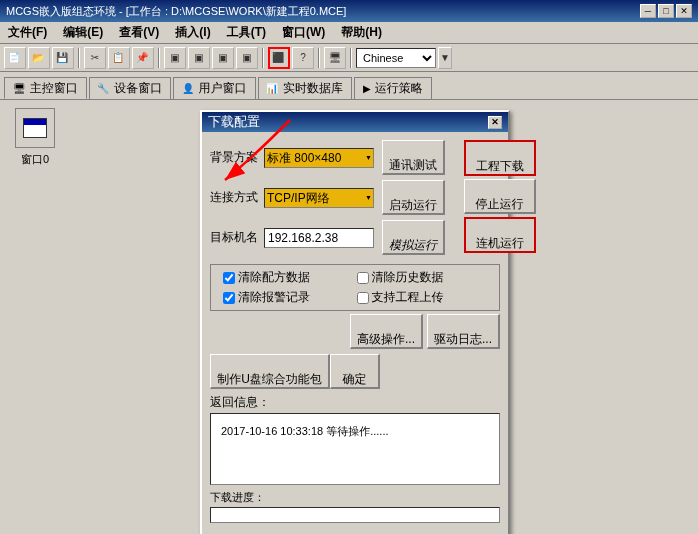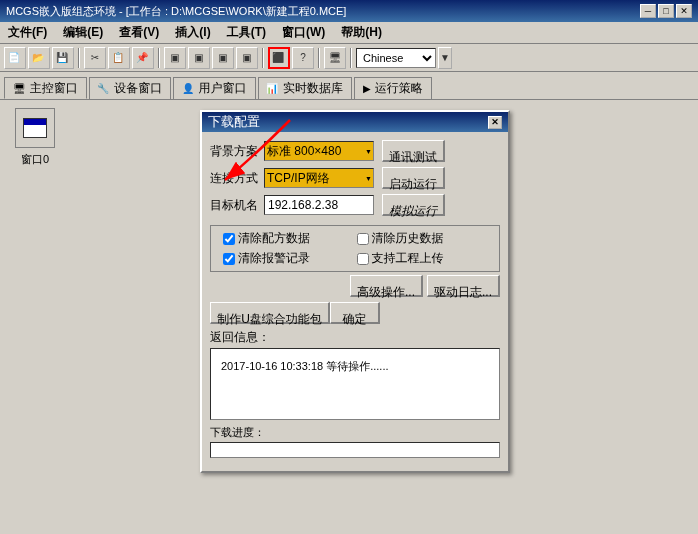--- a/index.html
+++ b/index.html
@@ -265,21 +265,21 @@
       pointer-events: none;
     }
 
     
     .dialog-btn {
       height: 22px;
       background: #d4d0c8;
       border: 1px outset #ffffff;
       border-bottom: 2px solid #808080;
       border-right: 2px solid #808080;
-      padding: 8px 6px;
+      padding: 16px 6px;
       font-size: 12px;
       cursor: pointer;
       white-space: nowrap;
       min-width: 70px;
       text-align: center;
     }
 
     
     .checkbox-group {
       border: 1px solid #808080;
@@ -478,20 +478,25 @@
             <button class="dialog-btn" style="margin-left:4px;min-width:60px;height:22px;font-size:12px;">启动运行</button>
           </div>
 
           <div class="form-row">
             <span class="form-label">目标机名</span>
             <input type="text" class="form-input" style="width: 110px;" value="192.168.2.38">
             <button class="dialog-btn" style="margin-left:4px;min-width:60px;height:22px;font-size:12px;font-style:italic;">模拟运行</button>
           </div>
         </div>
 
+        <div class="dialog-right">
+          <button class="dialog-btn" style="min-width:70px;border:2px solid #cc0000;background:#d4d0c8;">工程下载</button>
+          <button class="dialog-btn" style="min-width:70px;">停止运行</button>
+          <button class="dialog-btn" style="min-width:70px;border:2px solid #cc0000;background:#d4d0c8;">连机运行</button>
+        </div>
       </div>
 
       <div class="checkbox-group">
         <div class="checkbox-row">
           <label class="checkbox-item">
             <input type="checkbox" checked="" style="">
             <span>清除配方数据</span>
           </label>
           <label class="checkbox-item">
             <input type="checkbox" style="">

